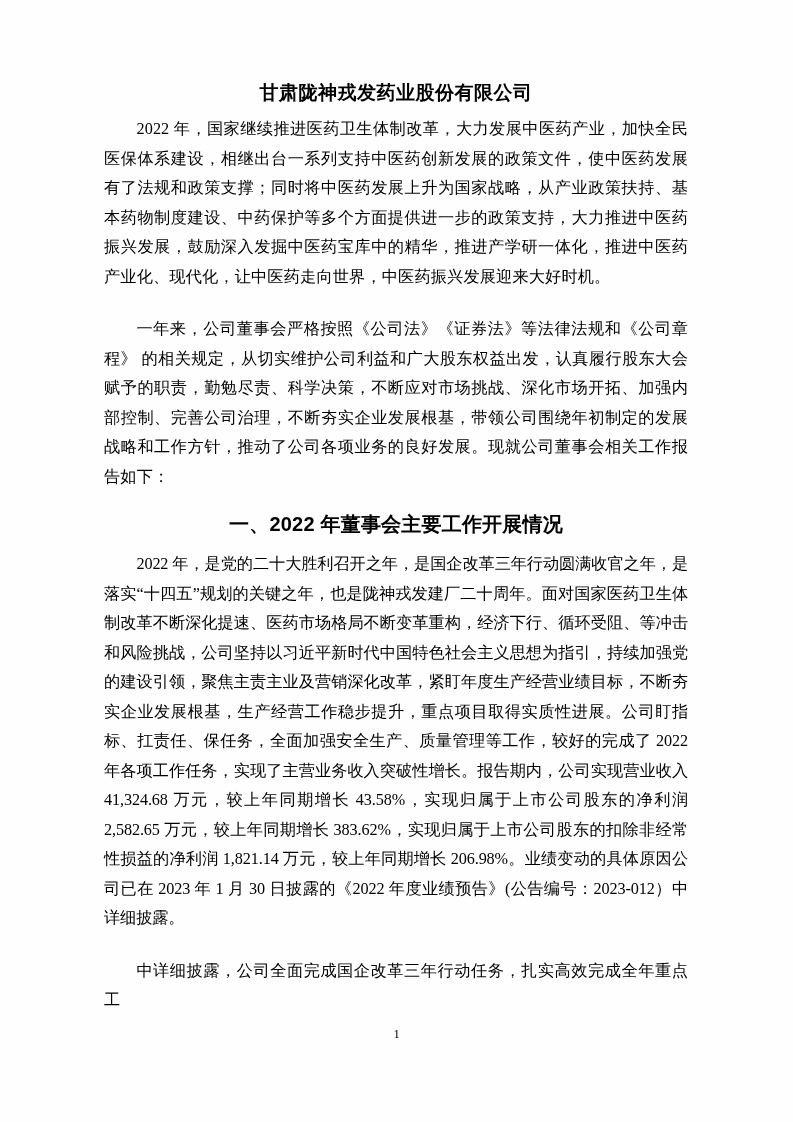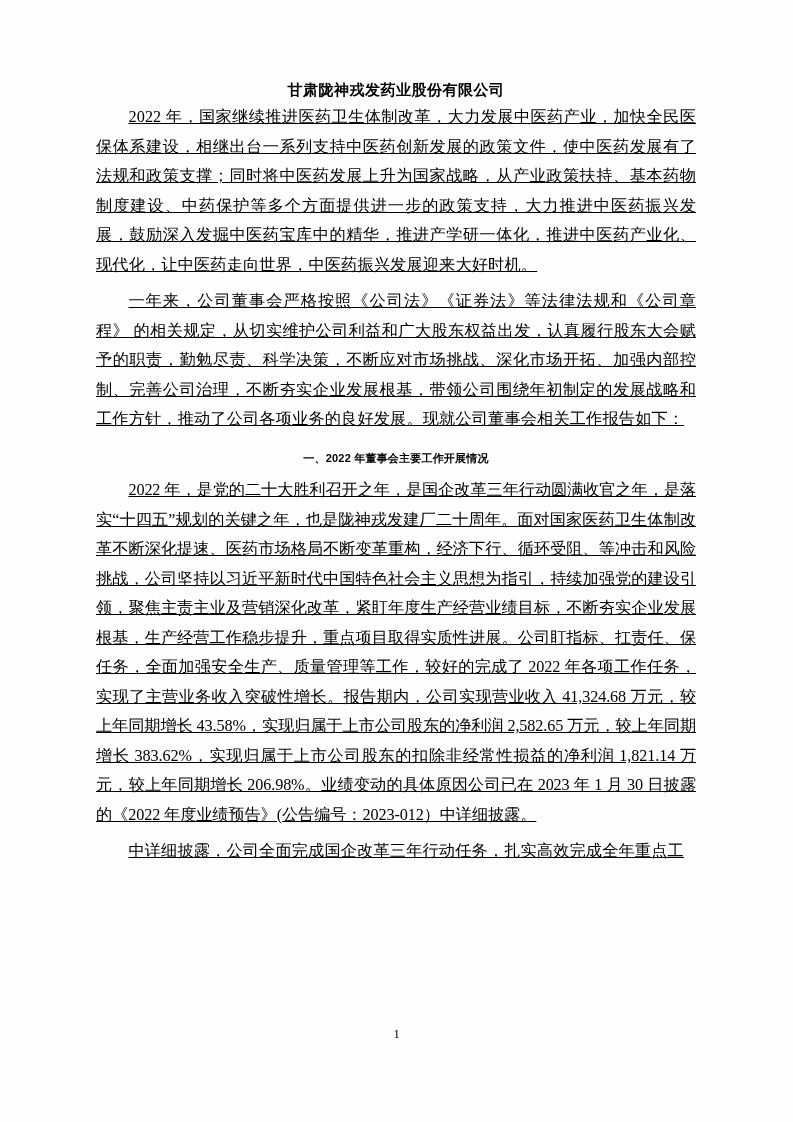--- a/index.html
+++ b/index.html
@@ -22,47 +22,46 @@
   .content {
     position: absolute;
     left: 96px;
     top: 78px;
     width: 600px;
   }
   .doc-title {
     text-align: center;
     font-family: "Liberation Sans", "DejaVu Sans", sans-serif;
     font-weight: bold;
-    font-size: 15px;
+    font-size: 19px;
     letter-spacing: 0.5px;
     line-height: 1.55;
     margin: 0 0 2px 0;
   }
   .doc-title.second {
     margin-top: 12px;
     margin-bottom: 16px;
   }
   p.para {
-    margin: 0;
+    margin: 8px;
     font-size: 16.2px;
     line-height: 1.82;
     text-align: justify;
     text-justify: inter-ideograph;
     text-indent: 2em;
     letter-spacing: 0.15px;
-    text-decoration: underline;
   }
   p.para.tight {
     letter-spacing: -0.1px;
   }
   h2.section {
     text-align: center;
     font-family: "Liberation Sans", "DejaVu Sans", sans-serif;
     font-weight: bold;
-    font-size: 11px;
+    font-size: 20px;
     line-height: 1.8;
     margin: 14px 0 8px 0;
     letter-spacing: 0.2px;
   }
   h3.subsection {
     font-family: "Liberation Sans", "DejaVu Sans", sans-serif;
     font-weight: bold;
     font-size: 15.8px;
     line-height: 1.8;
     margin: 10px 0 4px 0;

